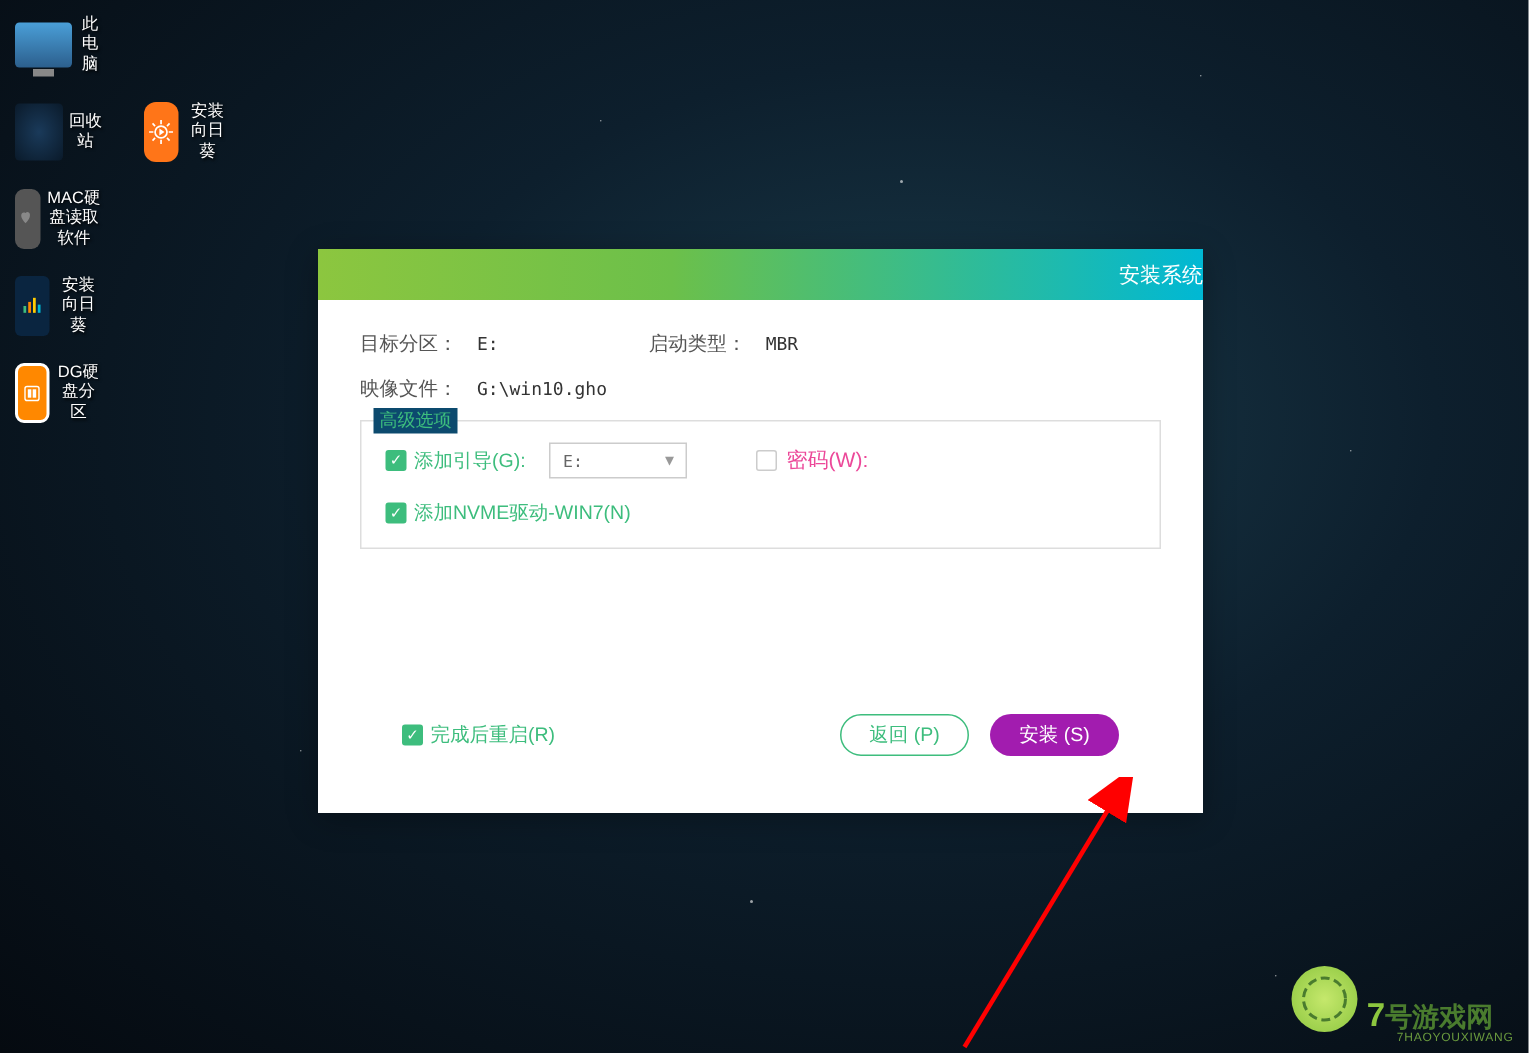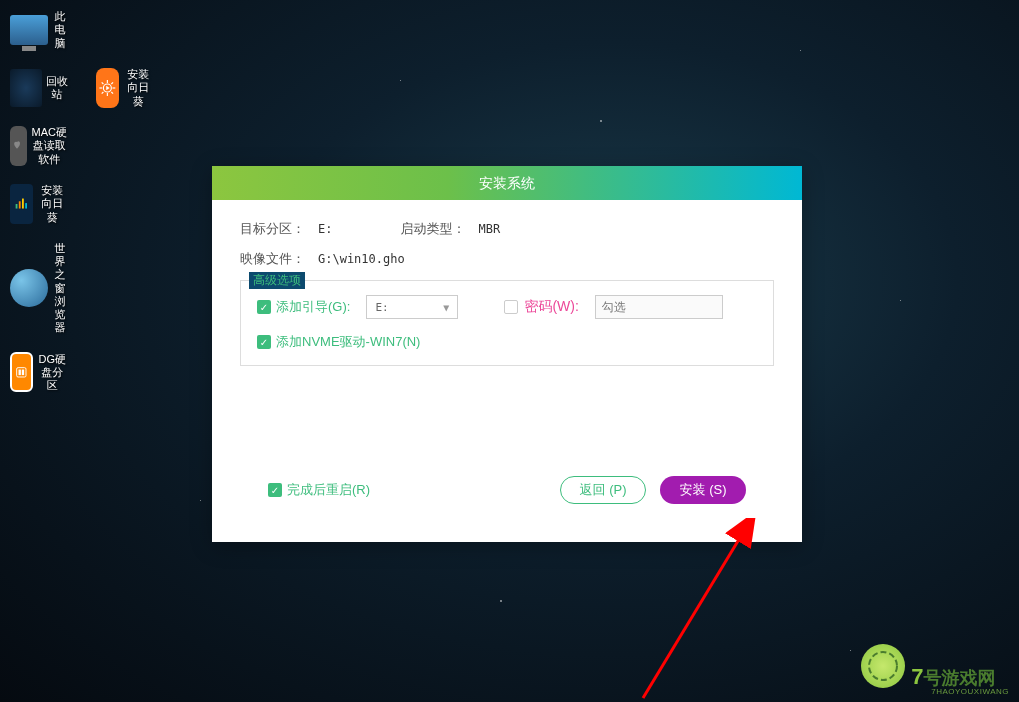--- a/index.html
+++ b/index.html
@@ -70,21 +70,21 @@
       left: 212px;
       top: 166px;
       width: 590px;
       background: #fff;
       box-shadow: 0 4px 20px rgba(0,0,0,0.3);
     }
     .modal-header {
       height: 34px;
       background: linear-gradient(90deg, #8cc63f 0%, #6cc04a 40%, #00b8d4 100%);
       color: #fff;
-      text-align: center;
+      text-align: right;
       line-height: 34px;
       font-size: 14px;
     }
     .modal-body {
       padding: 20px 28px 16px 28px;
       color: #666;
       font-size: 13px;
     }
     .info-row {
       display: flex;
@@ -310,49 +310,41 @@
             <rect x="15" y="14" width="4" height="16" fill="#ff8800"></rect>
             <rect x="22" y="8" width="4" height="22" fill="#ffcc00"></rect>
             <rect x="29" y="18" width="4" height="12" fill="#00b8d4"></rect>
           </svg>
       </div>
       <span class="icon-label">安装向日葵</span>
     </div>
   </div>
   <div class="icon-row">
     <div class="desktop-icon">
-      <div class="icon-img">
-          <div class="browser-icon"></div>
-        </div>
-      <span class="icon-label">世界之窗浏览器</span>
-    </div>
-  </div>
-  <div class="icon-row">
-    <div class="desktop-icon">
       <div class="icon-img dg-icon">
         <svg viewBox="0 0 40 40">
             <rect x="10" y="10" width="20" height="20" rx="3" fill="none" stroke="#fff" stroke-width="2"></rect>
             <rect x="14" y="14" width="5" height="12" fill="#fff"></rect>
             <rect x="21" y="14" width="5" height="12" fill="#fff"></rect>
           </svg>
       </div>
       <span class="icon-label">DG硬盘分区</span>
     </div>
   </div>
 </div>
 
 <div class="modal">
   <div class="modal-header">安装系统</div>
   <div class="modal-body">
     <div class="info-row info-row2">
       <div class="info-pair">
         <span class="info-label">目标分区：</span>
         <span class="info-value">E:</span>
       </div>
-      <div class="info-pair" style="margin-left:28px">
+      <div class="info-pair" style="margin-left:60px">
         <span class="info-label">启动类型：</span>
         <span class="info-value">MBR</span>
       </div>
     </div>
     <div class="info-row">
       <span class="info-label">映像文件：</span>
       <span class="info-value">G:\win10.gho</span>
     </div>
 
     <div class="adv-fieldset">
@@ -363,21 +355,20 @@
           <span>添加引导(G):</span>
         </label>
         <div class="dropdown">
           <span>E:</span>
           <span class="dropdown-arrow">▼</span>
         </div>
         <div style="display:flex;align-items:center;gap:6px;margin-left:30px">
           <span class="checkbox-box unchecked"></span>
           <span class="pwd-label">密码(W):</span>
         </div>
-        <input class="pwd-input" disabled="" placeholder="勾选" style="">
       </div>
       <div class="adv-row" style="margin-bottom:4px">
         <label class="checkbox">
           <span class="checkbox-box">✓</span>
           <span>添加NVME驱动-WIN7(N)</span>
         </label>
       </div>
     </div>
 
     <div class="modal-footer">

